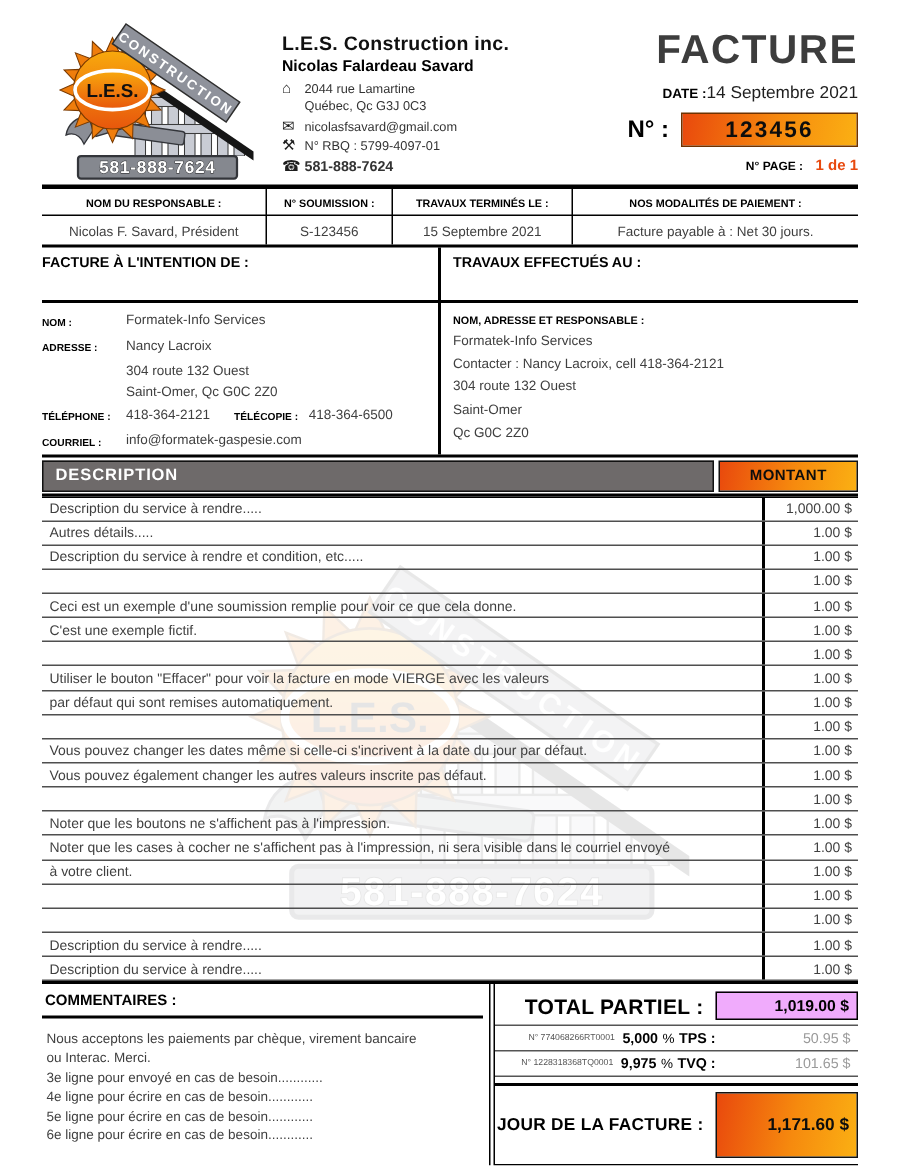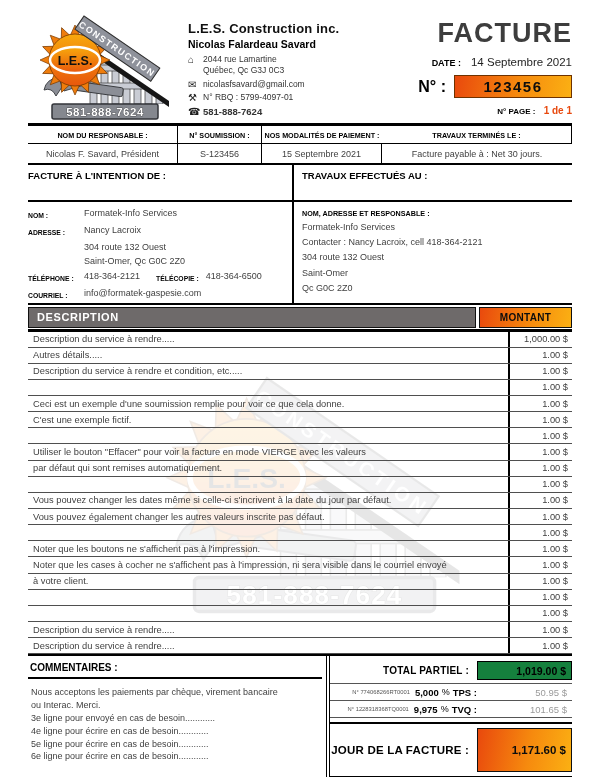--- a/index.html
+++ b/index.html
@@ -17,21 +17,21 @@
   .logo-svg { width:150px; height:113px; display:block; }
   .company { margin-left:10px; padding-top:13px; flex:1; }
   .company-name { font-size:13px; font-weight:bold; color:#101010; letter-spacing:.2px; }
   .owner { font-size:10.5px; font-weight:bold; margin-top:2px; }
   .contact { margin-top:4px; }
   .contact-row { display:flex; font-size:8.5px; color:#333; line-height:11px; margin-top:2.5px; }
   .contact-icon { width:15px; flex:none; font-size:10px; color:#1d1d1d; line-height:11px; }
   .contact-row.phone .contact-text { font-weight:bold; font-size:9.5px; }
   .invoice-head { width:178px; flex:none; text-align:right; padding-top:11px; }
   .invoice-title { font-size:27px; font-weight:bold; color:#3d3d3d; letter-spacing:1px; line-height:28px; }
-  .date-row { margin-top:9px; display:flex; justify-content:flex-end; align-items:baseline; gap:10px; }
+  .date-row { margin-top:9px; display:flex; justify-content:flex-end; align-items:baseline; }
   .date-label { font-size:9px; font-weight:bold; }
   .date-value { font-size:11.5px; color:#1f1f1f; }
   .num-row { margin-top:7px; display:flex; justify-content:flex-end; align-items:center; gap:8px; }
   .num-label { font-size:16px; font-weight:bold; }
   .num-box { width:118px; height:23px; border:1.5px solid #6e3200;
     background:linear-gradient(100deg,#e9490d,#f68a0e 55%,#fbb013);
     display:flex; align-items:center; justify-content:center;
     font-size:15px; font-weight:bold; color:#0d0d0d; letter-spacing:1.5px; }
   .page-row { margin-top:7px; font-size:8px; font-weight:bold; }
   .page-val { color:#e8490e; font-size:10px; margin-left:6px; font-weight:bold; }
@@ -80,24 +80,24 @@
     justify-content:flex-end; padding-right:4px; font-size:9.3px; color:#3f3f3f; }
 
   
   .bottom { display:flex; border-top:2.5px solid #000; min-height:101px; }
   .bottom-left { width:294px; flex:none; padding-top:3px; }
   .comments-title { font-size:10px; font-weight:bold; border-bottom:2px solid #000; padding:3px 0 4px 2px; }
   .comments-body { margin-top:7px; }
   .comment-line { font-size:9px; color:#3f3f3f; line-height:12.8px; padding-left:3px; }
   .bottom-right { flex:1; border-left:4px double #000; margin-left:4px; padding-top:3px; }
   .trow { display:flex; align-items:center; justify-content:flex-end; }
-  .tlabel { font-size:10px; font-weight:bold; letter-spacing:.2px; }
+  .tlabel { font-size:14px; font-weight:bold; letter-spacing:.2px; }
   .tamount { width:95px; flex:none; text-align:right; }
   .trow.subtotal { padding:2px 0 3px; border-bottom:1px solid #555; }
-  .trow.subtotal .tamount { border:1.5px solid #000; font-weight:bold; font-size:10.5px; padding:2.5px 5px 2.5px 0; margin-left:8px; background:#15803d; }
+  .trow.subtotal .tamount { border:1.5px solid #000; font-weight:bold; font-size:10.5px; padding:2.5px 5px 2.5px 0; margin-left:8px; background:#f0abfc; }
   .trow.tax { border-bottom:1px solid #555; padding:2.5px 0; }
   .taxno { font-size:5.8px; color:#555; margin-right:5px; }
   .taxrate { font-size:9.5px; font-weight:bold; }
   .taxpct { font-size:9px; margin:0 3px 0 3px; }
   .taxname { font-size:9.5px; font-weight:bold; }
   .trow.tax .tamount { color:#9a9a9a; font-size:9.5px; padding-right:5px; }
   .hline { height:2px; background:#000; margin:4px 0; }
   .trow.total .tlabel { font-size:11.5px; }
   .tamount.orange-box { background:linear-gradient(100deg,#e9490d,#f68a0e 55%,#fbb013);
     border:1.5px solid #111; font-weight:bold; font-size:11.5px; padding:15px 5px; margin-left:8px; color:#0d0d0d; }
@@ -229,22 +229,22 @@
           <span class="page-val">1 de 1</span>
         </div>
       </div>
     </div>
 
     <div class="rule"></div>
 
     <div class="info-table">
       <div class="info-th">NOM DU RESPONSABLE :</div>
       <div class="info-th">N° SOUMISSION :</div>
+      <div class="info-th">TRAVAUX TERMINÉS LE :</div>
       <div class="info-th last">NOS MODALITÉS DE PAIEMENT :</div>
-      <div class="info-th">TRAVAUX TERMINÉS LE :</div>
       <div class="info-td">Nicolas F. Savard, Président</div>
       <div class="info-td">S-123456</div>
       <div class="info-td">15 Septembre 2021</div>
       <div class="info-td last">Facture payable à : Net 30 jours.</div>
     </div>
 
     <div class="parties">
       <div class="party-left">
         <div class="section-title">FACTURE À L'INTENTION DE :</div>
         <div class="bill-grid">

